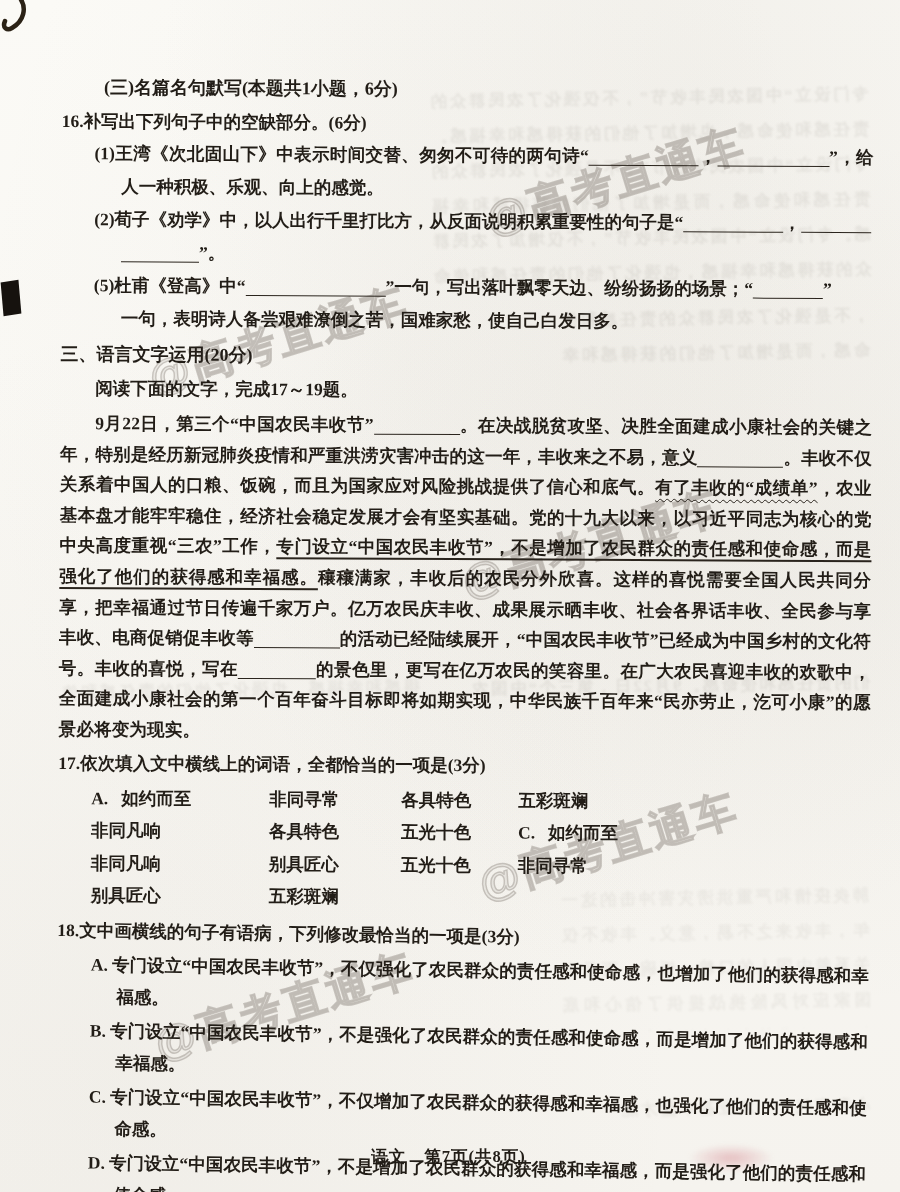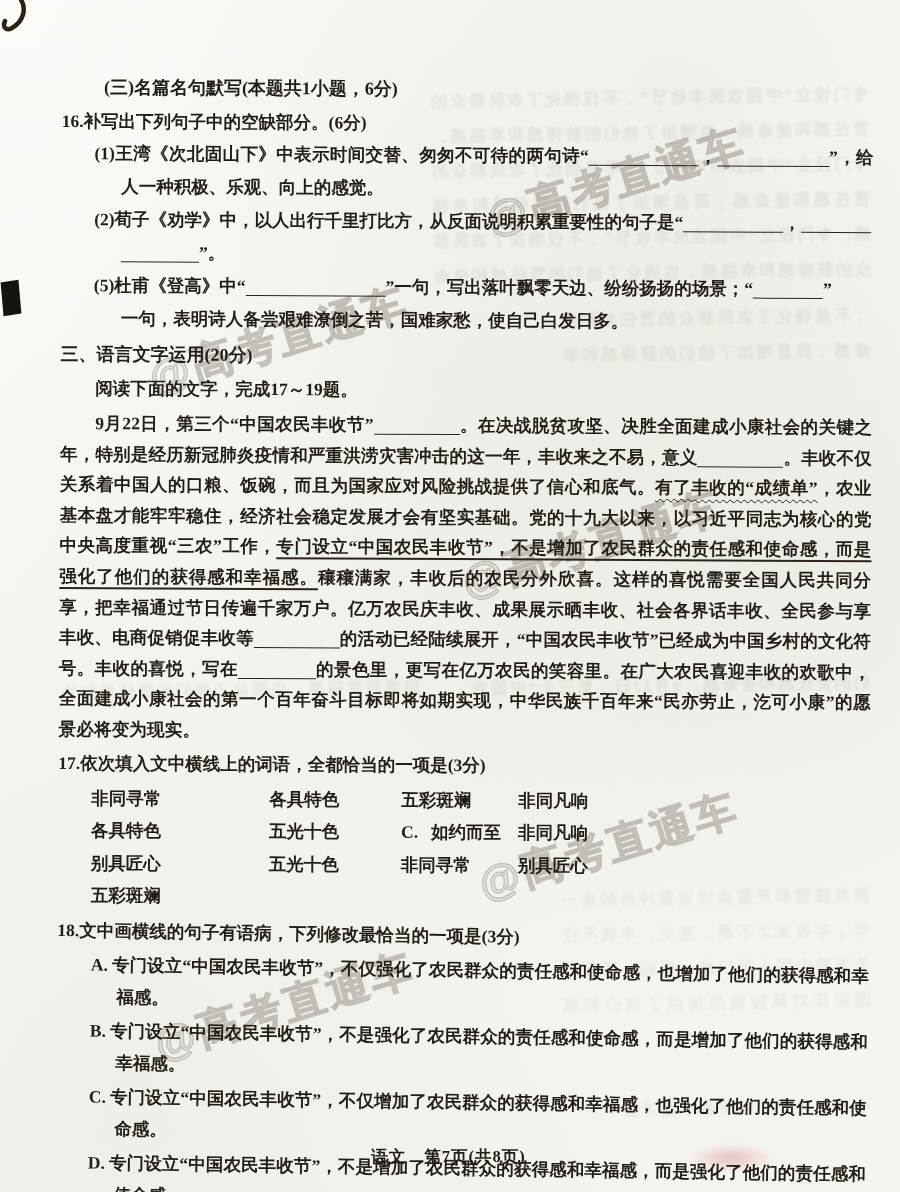--- a/index.html
+++ b/index.html
@@ -135,20 +135,21 @@
     <div class="q16-item"><span>(2)荀子《劝学》中，以人出行千里打比方，从反面说明积累重要性的句子是“</span><span class="blank" style="width: 100px;"></span><span>，</span><span class="blank" style="width: 70px;"></span><br><span class="blank" style="width: 78px;"></span><span>”。</span></div>
     <div class="q16-item"><span>(5)杜甫《登高》中“</span><span class="blank" style="width: 140px;"></span><span>”一句，写出落叶飘零天边、纷纷扬扬的场景；“</span><span class="blank" style="width: 70px;"></span><span>”</span><br><span>一句，表明诗人备尝艰难潦倒之苦，国难家愁，使自己白发日多。</span></div>
 
     <div class="sec-title">三、语言文字运用(20分)</div>
     <div class="intro">阅读下面的文字，完成17～19题。</div>
     <div class="passage"><span>9月22日，第三个“中国农民丰收节”</span><span class="blank" style="width: 86px;"></span><span>。在决战脱贫攻坚、决胜全面建成小康社会的关键之年，特别是经历新冠肺炎疫情和严重洪涝灾害冲击的这一年，丰收来之不易，意义</span><span class="blank" style="width: 86px;"></span><span>。丰收不仅关系着中国人的口粮、饭碗，而且为国家应对风险挑战提供了信心和底气。</span><span class="wavy">有了丰收的“成绩单”</span><span>，农业基本盘才能牢牢稳住，经济社会稳定发展才会有坚实基础。党的十九大以来，以习近平同志为核心的党中央高度重视“三农”工作，</span><span class="uline">专门设立“中国农民丰收节”，不是增加了农民群众的责任感和使命感，而是强化了他们的获得感和幸福感。</span><span>穰穰满家，丰收后的农民分外欣喜。这样的喜悦需要全国人民共同分享，把幸福通过节日传遍千家万户。亿万农民庆丰收、成果展示晒丰收、社会各界话丰收、全民参与享丰收、电商促销促丰收等</span><span class="blank" style="width: 86px;"></span><span>的活动已经陆续展开，“中国农民丰收节”已经成为中国乡村的文化符号。丰收的喜悦，写在</span><span class="blank" style="width: 78px;"></span><span>的景色里，更写在亿万农民的笑容里。在广大农民喜迎丰收的欢歌中，全面建成小康社会的第一个百年奋斗目标即将如期实现，中华民族千百年来“民亦劳止，汔可小康”的愿景必将变为现实。</span></div>
 
     <div class="q17-block">
       <div class="stem">17.依次填入文中横线上的词语，全都恰当的一项是(3分)</div>
       <div class="q17-grid">
+        <div><span class="lbl">A.</span><span>如约而至</span></div>
         <div>非同寻常</div>
         <div>各具特色</div>
         <div>五彩斑斓</div>
 
         <div>非同凡响</div>
         <div>各具特色</div>
         <div>五光十色</div>
 
         <div><span class="lbl">C.</span><span>如约而至</span></div>
         <div>非同凡响</div>

